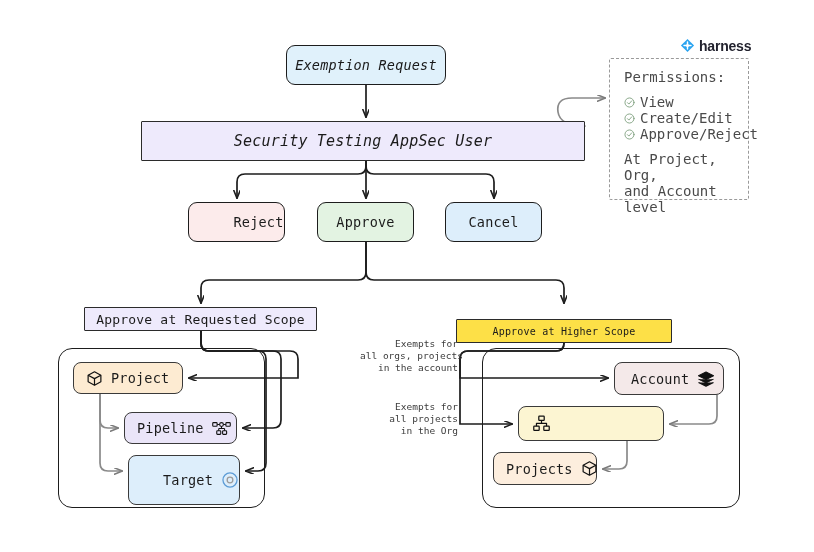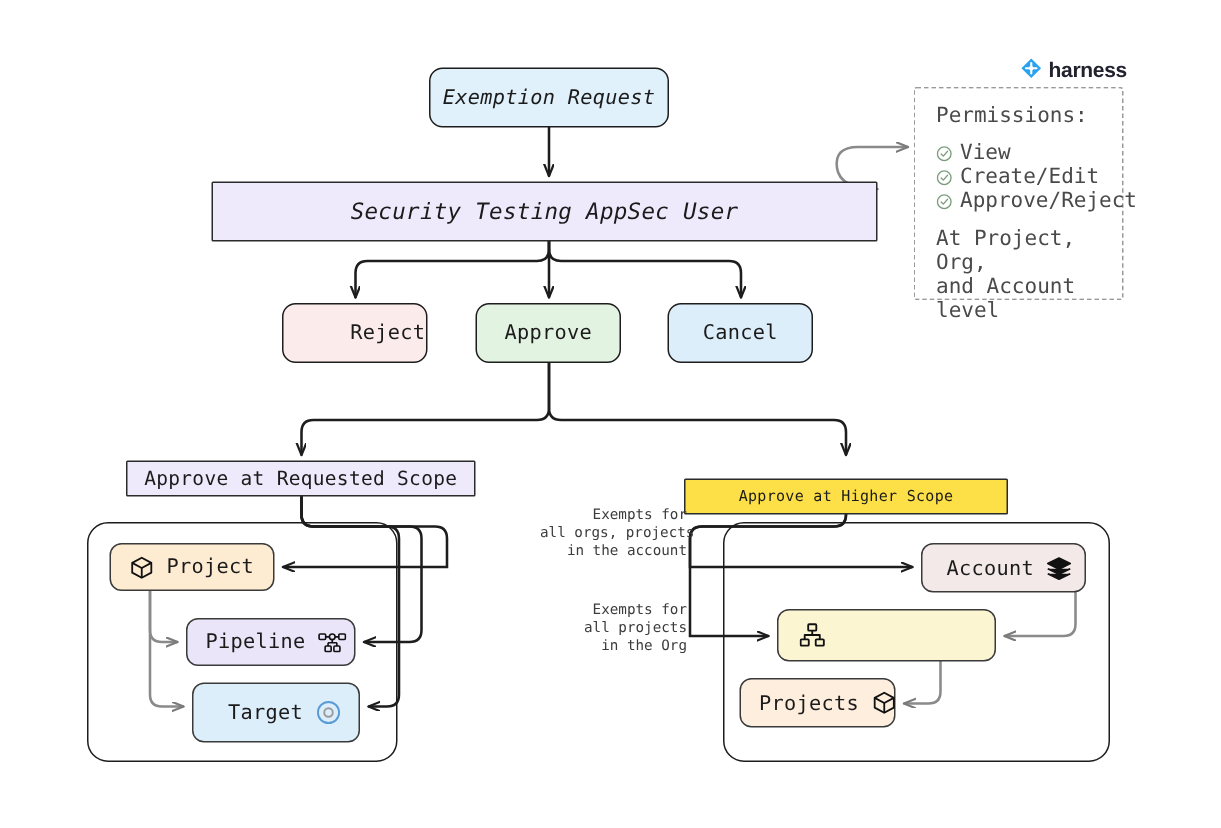--- a/index.html
+++ b/index.html
@@ -105,23 +105,23 @@
     justify-content: flex-start;
     padding-left: 12px;
   }
   #pipeline-node {
     left: 124px; top: 412px; width: 113px; height: 32px;
     background: #eae5f8;
     justify-content: flex-start;
     padding-left: 12px;
   }
   #target-node {
-    left: 128px; top: 455px; width: 112px; height: 40px;
+    left: 128px; top: 455px; width: 112px; height: 50px;
     background: #ddeefb;
-    justify-content: center;
+    justify-content: flex-end;
     padding-left: 12px;
   }
   
   #account-node {
     left: 614px; top: 362px; width: 110px; height: 33px;
     background: #f4e9e9;
     justify-content: flex-start;
     padding-left: 16px;
   }
   #organizations-node {

